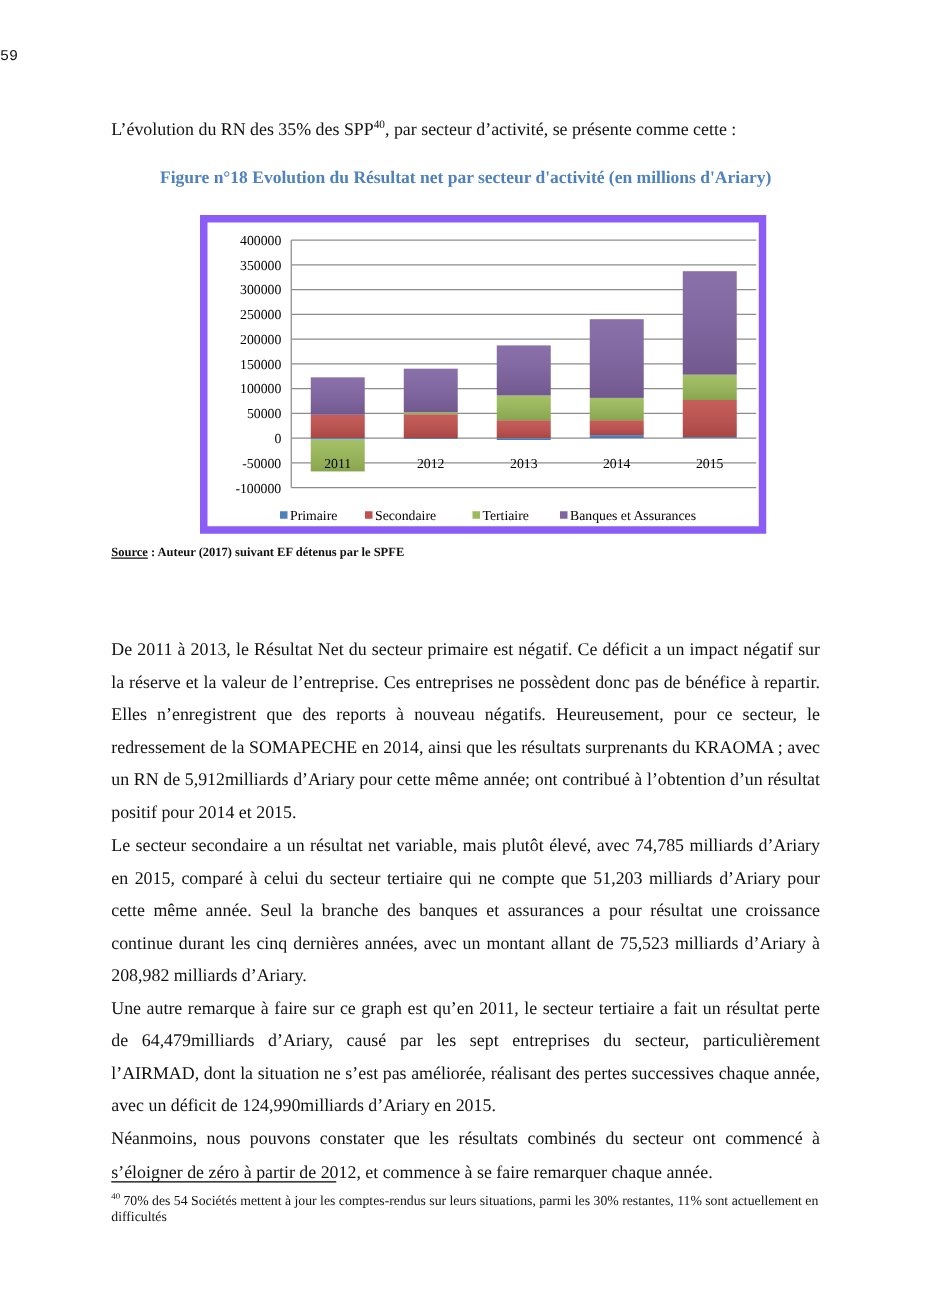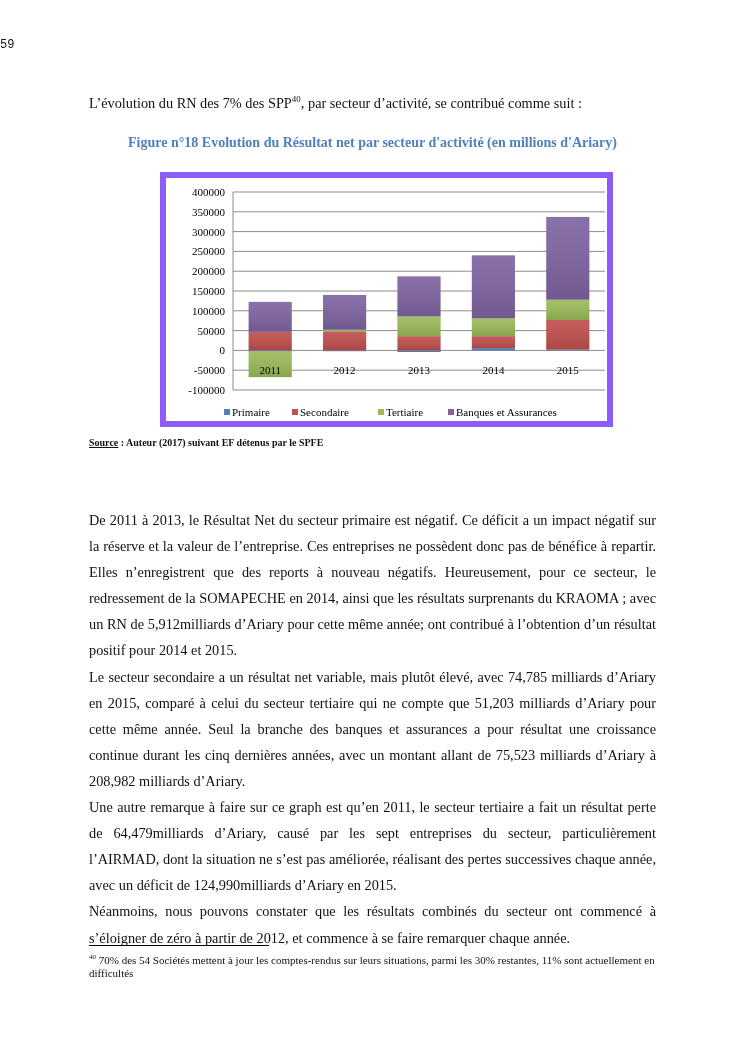--- a/index.html
+++ b/index.html
@@ -21,21 +21,21 @@
   .body-text p { margin: 0; }
   .footnote-rule { position: absolute; top: 945px; left: 89px; width: 180px; border-top: 1px solid #000; }
   .footnote { position: absolute; top: 951px; left: 89px; width: 575px; font-size: 11px; line-height: 13px; }
   .footnote sup { font-size: 7px; }
 </style>
 </head>
 <body>
 
 <div class="page-number">59</div>
 
-<div class="intro"><span>L’évolution du RN des 7% des SPP</span><sup>40</sup><span>, par secteur d’activité,  se contribué comme suit :</span></div>
+<div class="intro"><span>L’évolution du RN des 35% des SPP</span><sup>40</sup><span>, par secteur d’activité,  se présente comme cette :</span></div>
 
 <div class="fig-title">Figure n°18 Evolution du Résultat net par secteur d'activité (en millions d'Ariary)</div>
 
 <div class="chart-box">
   <svg id="chart" width="453" height="255" xmlns="http://www.w3.org/2000/svg">
     <defs>
       <linearGradient id="shade" x1="0" y1="0" x2="0" y2="1">
         <stop offset="0" stop-color="#ffffff" stop-opacity="0.08"></stop>
         <stop offset="1" stop-color="#000000" stop-opacity="0.12"></stop>
       </linearGradient>

